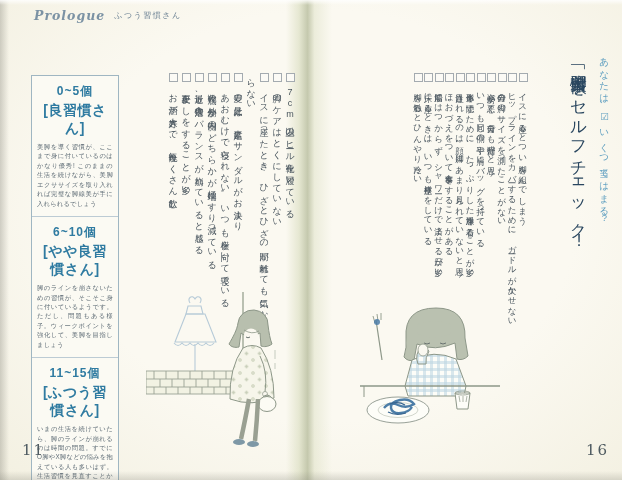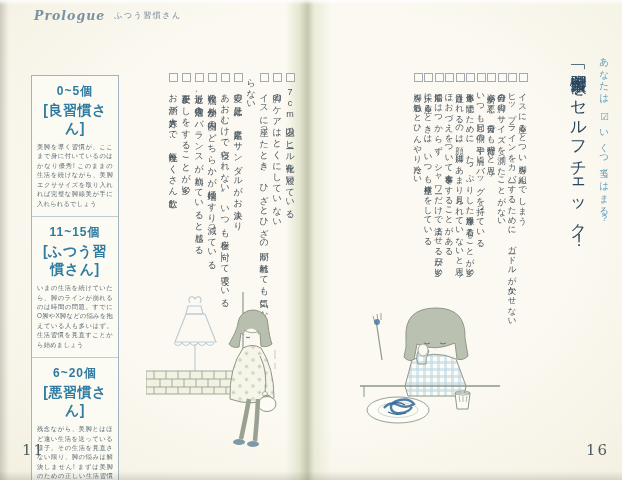--- a/index.html
+++ b/index.html
@@ -76,20 +76,25 @@
     <div class="item"><span class="cb"></span><span>最近、食生活のバランスが崩れていると感じる</span></div>
     <div class="item"><span class="cb"></span><span>夜更かしをすることが多い</span></div>
     <div class="item"><span class="cb"></span><span>お酒が大好きで、毎晩たくさん飲む</span></div>
   </div>
 
   <div class="score-box">
     <div class="sb-section">
       <div class="sb-range">0~5個</div>
       <div class="sb-label">[良習慣さん]</div>
       <div class="sb-body">美脚を導く習慣が、ここまで身に付いているのはかなり優秀! このままの生活を続けながら、美脚エクササイズを取り入れれば完璧な脚線美が手に入れられるでしょう</div>
+    </div>
+    <div class="sb-section">
+      <div class="sb-range">6~10個</div>
+      <div class="sb-label">[やや良習慣さん]</div>
+      <div class="sb-body">脚のラインを崩さないための習慣が、そこそこ身に付いているようです。ただし、問題もある様子。ウィークポイントを強化して、美脚を目指しましょう</div>
     </div>
     <div class="sb-section">
       <div class="sb-range">11~15個</div>
       <div class="sb-label">[ふつう習慣さん]</div>
       <div class="sb-body">いまの生活を続けていたら、脚のラインが崩れるのは時間の問題。すでにO脚やX脚などの悩みを抱えている人も多いはず。生活習慣を見直すことから始めましょう</div>
     </div>
     <div class="sb-section">
       <div class="sb-range">6~20個</div>
       <div class="sb-label">[悪習慣さん]</div>
       <div class="sb-body">残念ながら、美脚とはほど遠い生活を送っている様子。その生活を見直さない限り、脚の悩みは解決しません! まずは美脚のための正しい生活習慣を身に付けましょう</div>

